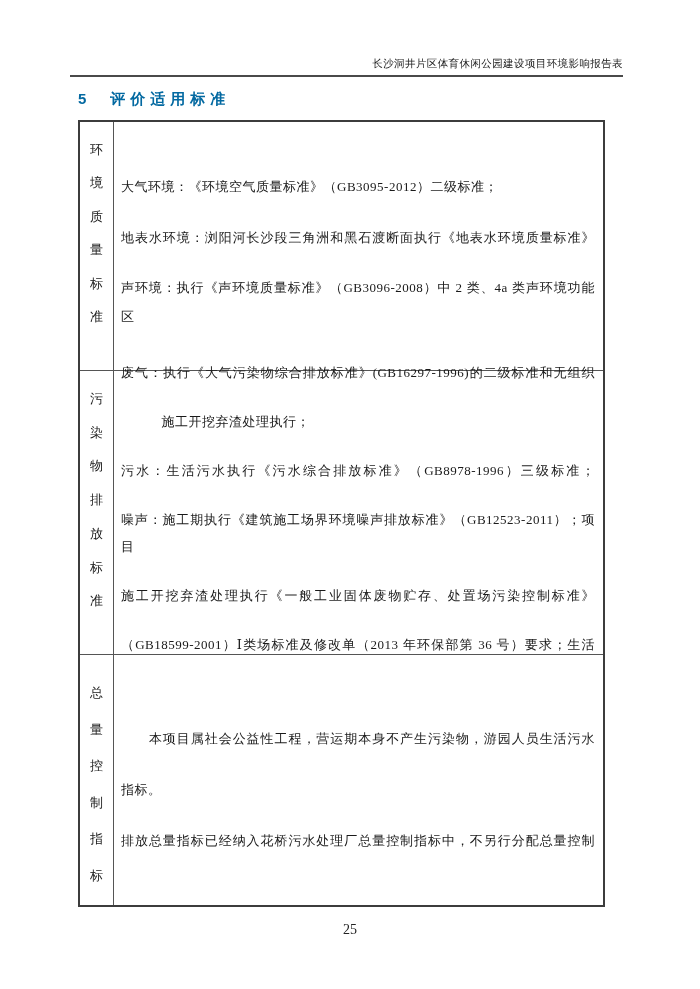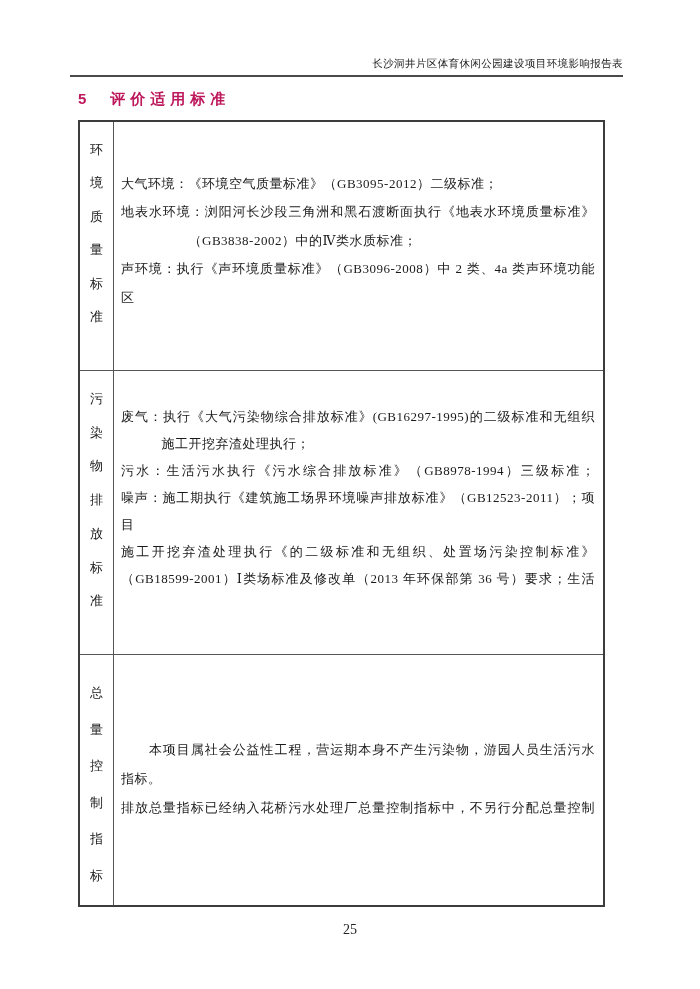--- a/index.html
+++ b/index.html
@@ -25,21 +25,21 @@
     left:70px;top:75px;
     width:553px;height:2px;
     background:#4a4a4a;
   }
   .section-heading{
     position:absolute;
     left:78px;top:90px;
     font-family:"Liberation Sans","DejaVu Sans",sans-serif;
     font-weight:700;
     font-size:15px;
-    color:#be185d;
+    color:#0369a1;
     white-space:nowrap;
   }
   .section-heading .num{letter-spacing:0;}
   .section-heading .ttl{margin-left:24px;letter-spacing:5px;}
   .standards-table{
     position:absolute;
     left:78px;top:120px;
     width:527px;height:787px;
     box-sizing:border-box;
     border:2px solid #3c3c3c;
@@ -76,21 +76,21 @@
     padding:0 8px 0 7px;
     display:flex;flex-direction:column;
     justify-content:center;
     font-size:13px;
     letter-spacing:0.5px;
     color:#1a1a1a;
   }
   .row-1 .row-content{line-height:28.5px;padding-bottom:10px;}
   .row-2 .row-content{line-height:27px;padding-bottom:30px;}
   .row-3 .row-content{line-height:29px;padding-bottom:4px;}
-  .cell-line{white-space:pre-wrap;}
+  .cell-line{white-space:pre-wrap;margin-top:22px;}
   .cell-line.stretch{text-align:justify;text-align-last:justify;}
   .page-number{
     position:absolute;
     left:0;top:922px;width:700px;
     text-align:center;
     font-size:14px;
     color:#222;
   }
 </style>
 </head>
@@ -112,40 +112,39 @@
           <div class="label-char">环</div>
           <div class="label-char">境</div>
           <div class="label-char">质</div>
           <div class="label-char">量</div>
           <div class="label-char">标</div>
           <div class="label-char">准</div>
         </div>
       <div class="row-content">
           <div class="cell-line"><span>大气环境：《环境空气质量标准》（GB3095-2012）二级标准；</span></div>
           <div class="cell-line stretch"><span>地表水环境：浏阳河长沙段三角洲和黑石渡断面执行《地表水环境质量标准》</span></div>
-          <div class="cell-line"><span>　　　　　（GB3838-2002）中的Ⅳ类水质标准；</span></div>
           <div class="cell-line stretch"><span>声环境：执行《声环境质量标准》（GB3096-2008）中 2 类、4a 类声环境功能区</span></div>
         </div>
     </div>
       <div class="t-row row-2">
       <div class="row-label">
           <div class="label-char">污</div>
           <div class="label-char">染</div>
           <div class="label-char">物</div>
           <div class="label-char">排</div>
           <div class="label-char">放</div>
           <div class="label-char">标</div>
           <div class="label-char">准</div>
         </div>
       <div class="row-content">
-          <div class="cell-line stretch"><span>废气：执行《大气污染物综合排放标准》(GB16297-1995)的二级标准和无组织</span></div>
+          <div class="cell-line stretch"><span>废气：执行《大气污染物综合排放标准》(GB16297-1996)的二级标准和无组织</span></div>
           <div class="cell-line"><span>　　　施工开挖弃渣处理执行；</span></div>
-          <div class="cell-line stretch"><span>污水：生活污水执行《污水综合排放标准》（GB8978-1994）三级标准；</span></div>
+          <div class="cell-line stretch"><span>污水：生活污水执行《污水综合排放标准》（GB8978-1996）三级标准；</span></div>
           <div class="cell-line stretch"><span>噪声：施工期执行《建筑施工场界环境噪声排放标准》（GB12523-2011）；项目</span></div>
-          <div class="cell-line stretch"><span>施工开挖弃渣处理执行《的二级标准和无组织、处置场污染控制标准》</span></div>
+          <div class="cell-line stretch"><span>施工开挖弃渣处理执行《一般工业固体废物贮存、处置场污染控制标准》</span></div>
           <div class="cell-line stretch"><span>（GB18599-2001）Ⅰ类场标准及修改单（2013 年环保部第 36 号）要求；生活</span></div>
         </div>
     </div>
       <div class="t-row row-3">
       <div class="row-label">
           <div class="label-char">总</div>
           <div class="label-char">量</div>
           <div class="label-char">控</div>
           <div class="label-char">制</div>
           <div class="label-char">指</div>

